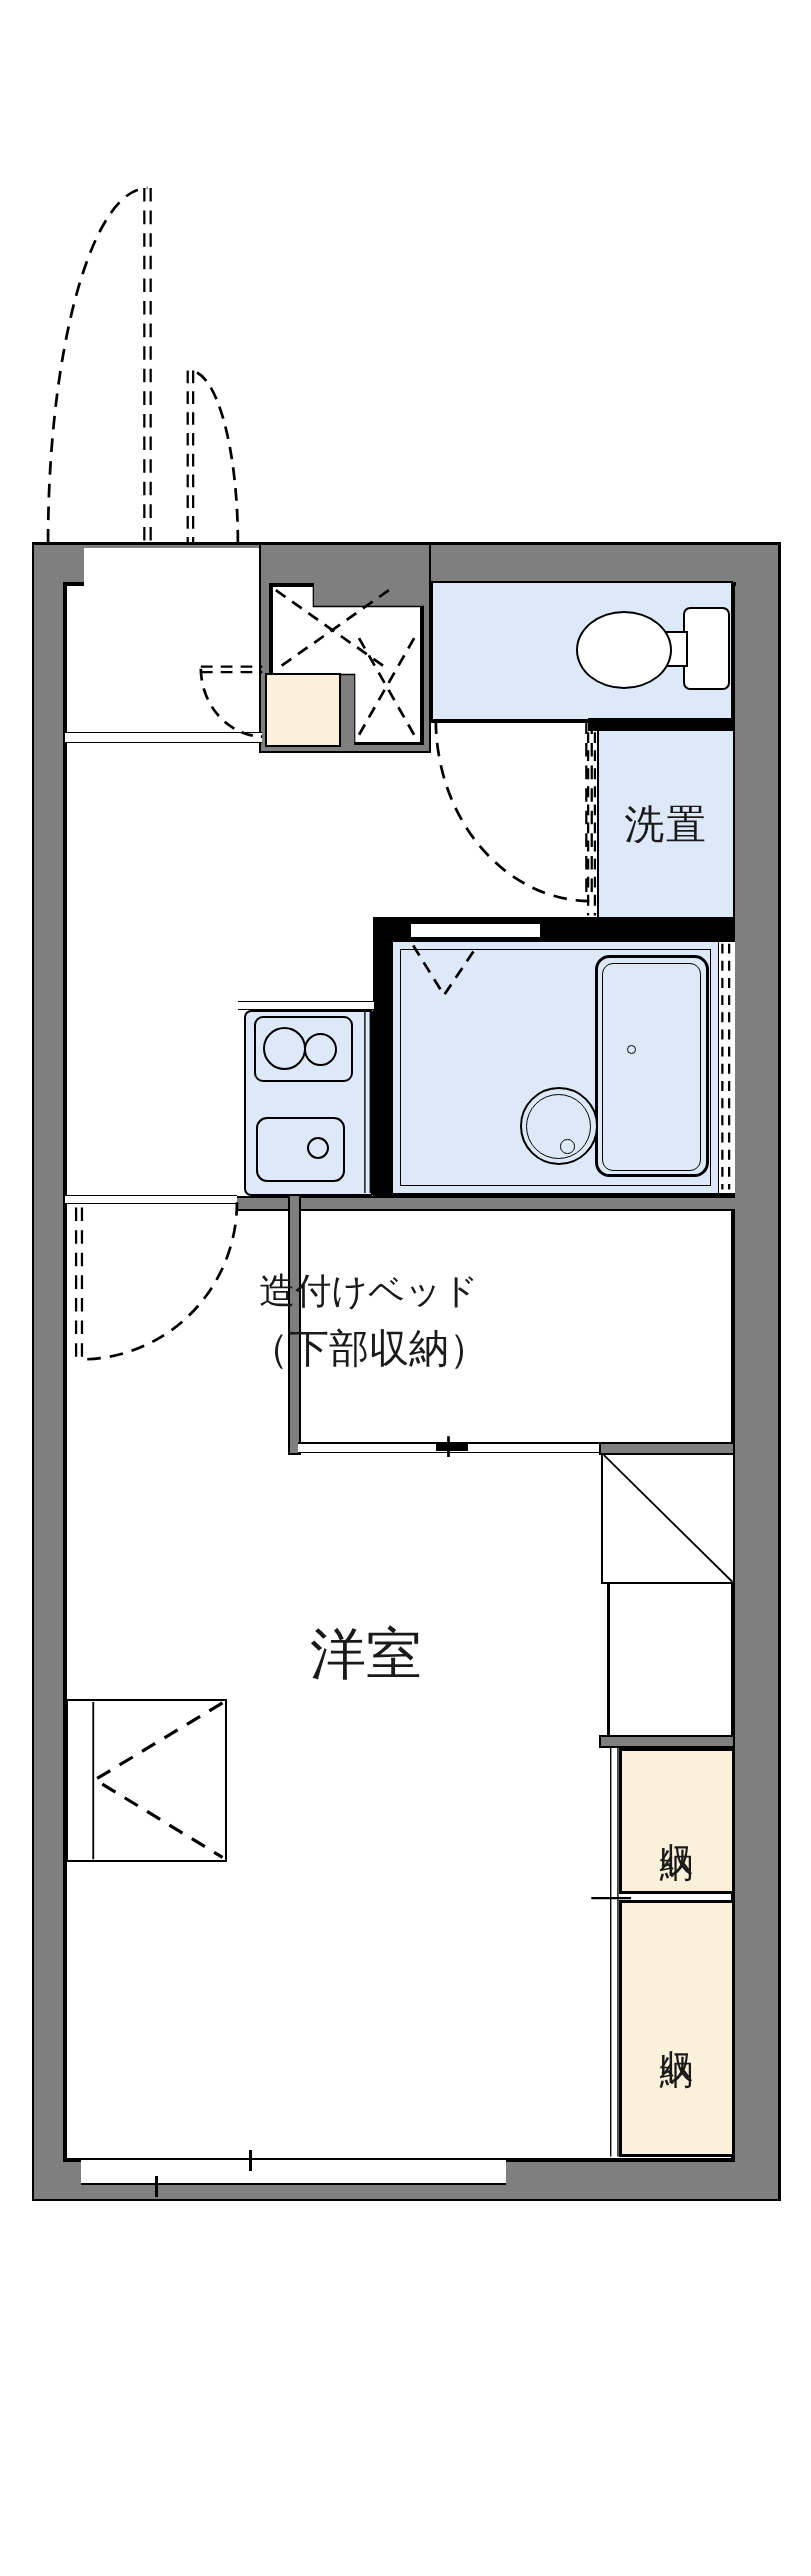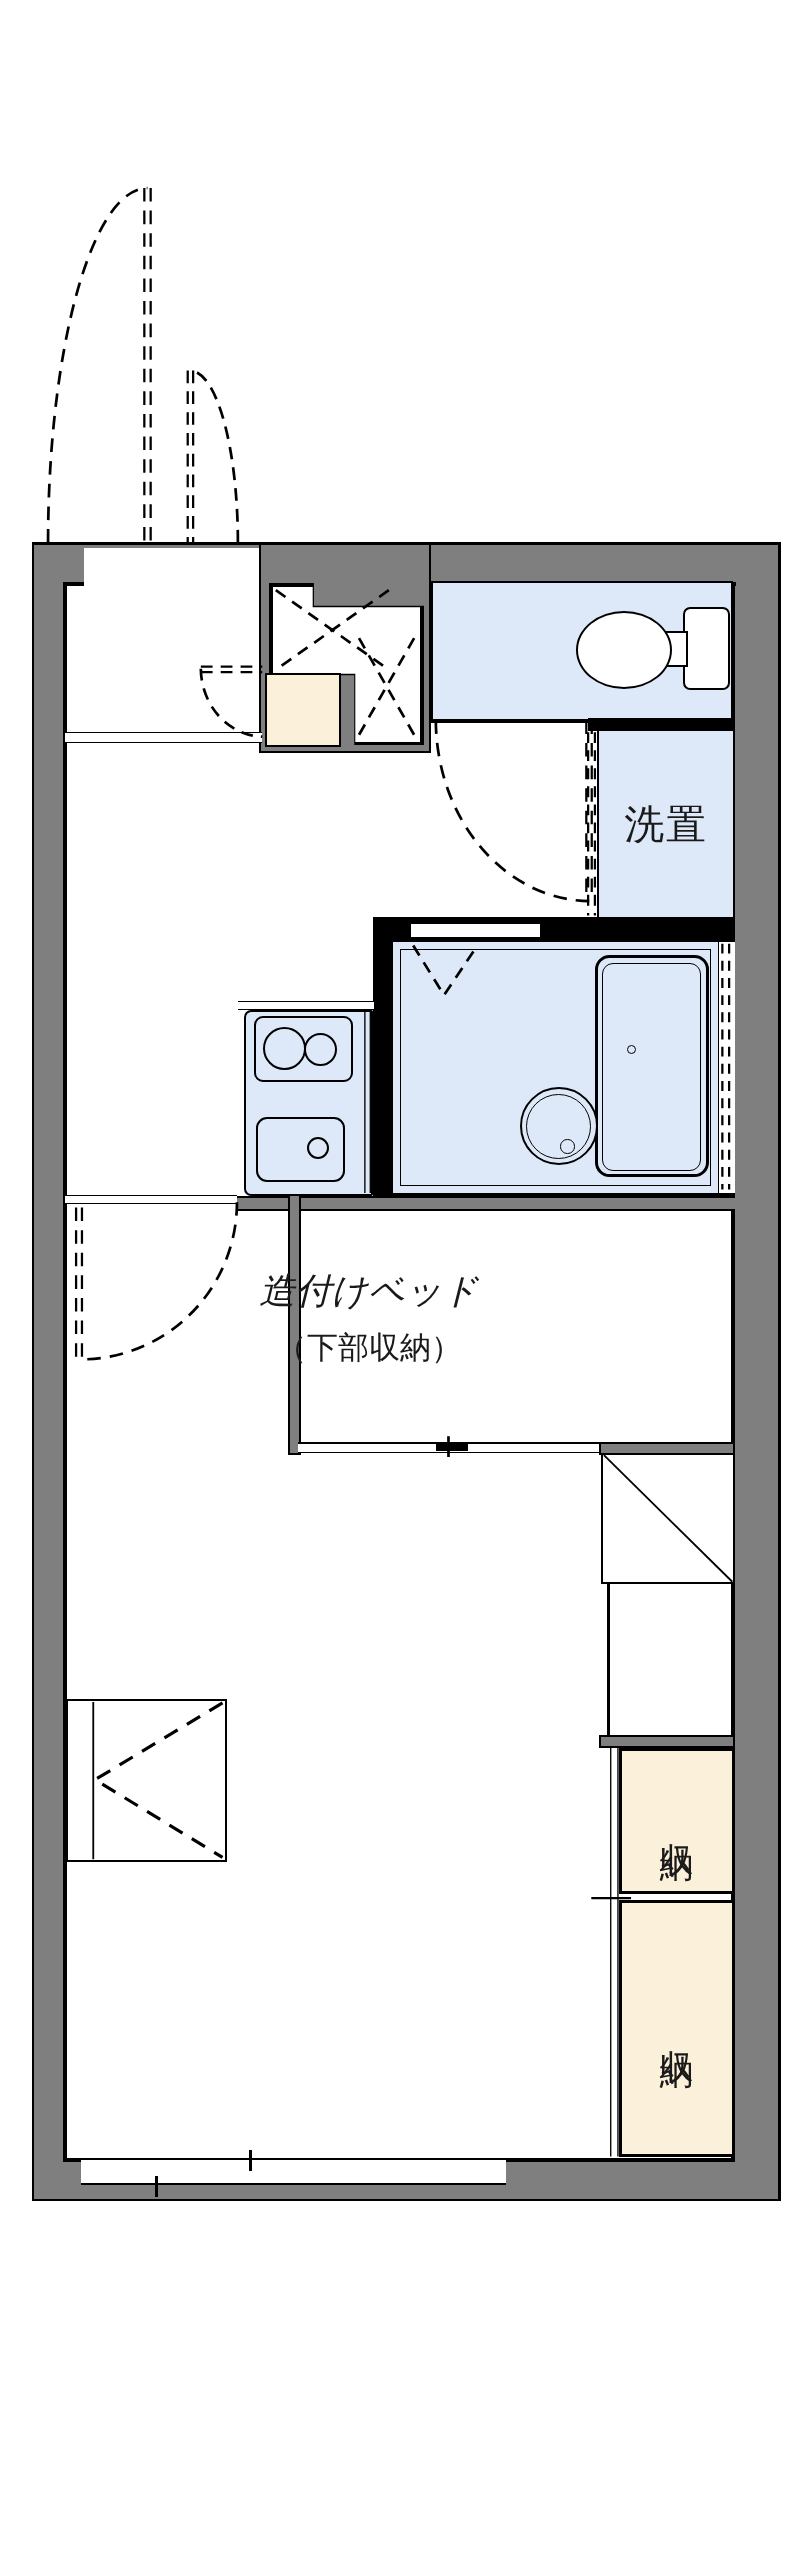--- a/index.html
+++ b/index.html
@@ -72,44 +72,47 @@
   <div class="abs" style="left:254px;top:1016px;width:99px;height:66px;border:2.7px solid #000;border-radius:9px;"></div>
   <div class="abs" style="left:263px;top:1027px;width:43px;height:43px;border:2.7px solid #000;border-radius:50%;"></div>
   <div class="abs" style="left:304px;top:1033px;width:33px;height:33px;border:2.7px solid #000;border-radius:50%;"></div>
   <div class="abs" style="left:256px;top:1117px;width:89px;height:65px;border:2.7px solid #000;border-radius:11px;"></div>
   <div class="abs" style="left:307px;top:1137px;width:22px;height:22px;border:2.7px solid #000;border-radius:50%;"></div>
 
   <div class="abs wall" style="left:237px;top:1196px;width:498px;height:14.5px;border-top:2.7px solid #000;border-bottom:2.7px solid #000;"></div>
   <div class="abs white" style="left:65px;top:1195px;width:172px;height:9px;border-top:1.8px solid #000;border-bottom:1.8px solid #000;"></div>
   <div class="abs wall" style="left:288px;top:1196px;width:12.7px;height:259px;border-left:2.7px solid #000;border-right:2.7px solid #000;border-bottom:2.7px solid #000;"></div>
 
-  <div class="abs ctr" style="left:211px;top:1270px;width:316px;height:42px;font-size:36px;font-style:italic;">
+  <div class="abs ctr" style="left:211px;top:1270px;width:316px;height:42px;font-size:36px;">
     <span>造付けベッド</span>
   </div>
-  <div class="abs ctr" style="left:211px;top:1327px;width:316px;height:42px;font-size:31px;">
+  <div class="abs ctr" style="left:211px;top:1327px;width:316px;height:42px;font-size:40px;">
     <span>（下部収納）</span>
   </div>
 
   <div class="abs white" style="left:298px;top:1442px;width:301px;height:11px;border-top:2.7px solid #000;border-bottom:1.8px solid #000;"></div>
   <div class="abs black" style="left:436px;top:1442px;width:32px;height:9px;"></div>
   <div class="abs wall" style="left:599px;top:1442px;width:136px;height:12.7px;border:2.7px solid #000;"></div>
 
   <div class="abs white" style="left:601px;top:1453px;width:134px;height:131px;border:2.7px solid #000;"></div>
   <div class="abs black" style="left:607px;top:1584px;width:2.7px;height:155px;"></div>
 
   <div class="abs wall" style="left:599px;top:1735px;width:136px;height:12.7px;border:2.7px solid #000;"></div>
   <div class="abs cream ctr" style="left:619px;top:1748px;width:116px;height:146px;border:3.6px solid #000;">
     <span class="vtext" style="font-size:34px;">収納</span>
   </div>
   <div class="abs cream ctr" style="left:619px;top:1900px;width:116px;height:257px;border:3.6px solid #000;">
     <span class="vtext" style="font-size:34px;">収納</span>
   </div>
 
   <div class="abs white" style="left:66px;top:1699px;width:161px;height:163px;border:2.7px solid #000;"></div>
 
+  <div class="abs ctr" style="left:208px;top:1623px;width:316px;height:63px;font-size:56px;">
+    <span>洋室</span>
+  </div>
 
   <div class="abs white" style="left:81px;top:2160px;width:425px;height:25px;border-bottom:2.7px solid #000;"></div>
   <div class="abs black" style="left:249px;top:2150px;width:2.7px;height:21px;"></div>
   <div class="abs black" style="left:155px;top:2176px;width:2.7px;height:21px;"></div>
 
   <svg width="812" height="2576" viewBox="0 0 898 2850">
     <g fill="none" stroke="#000">
 
       <path d="M53,600 A110,392 0 0 1 163,208" stroke-width="3" stroke-dasharray="15 10"></path>
       <line x1="159.5" y1="208" x2="159.5" y2="600" stroke-width="2.5" stroke-dasharray="15 10"></line>

